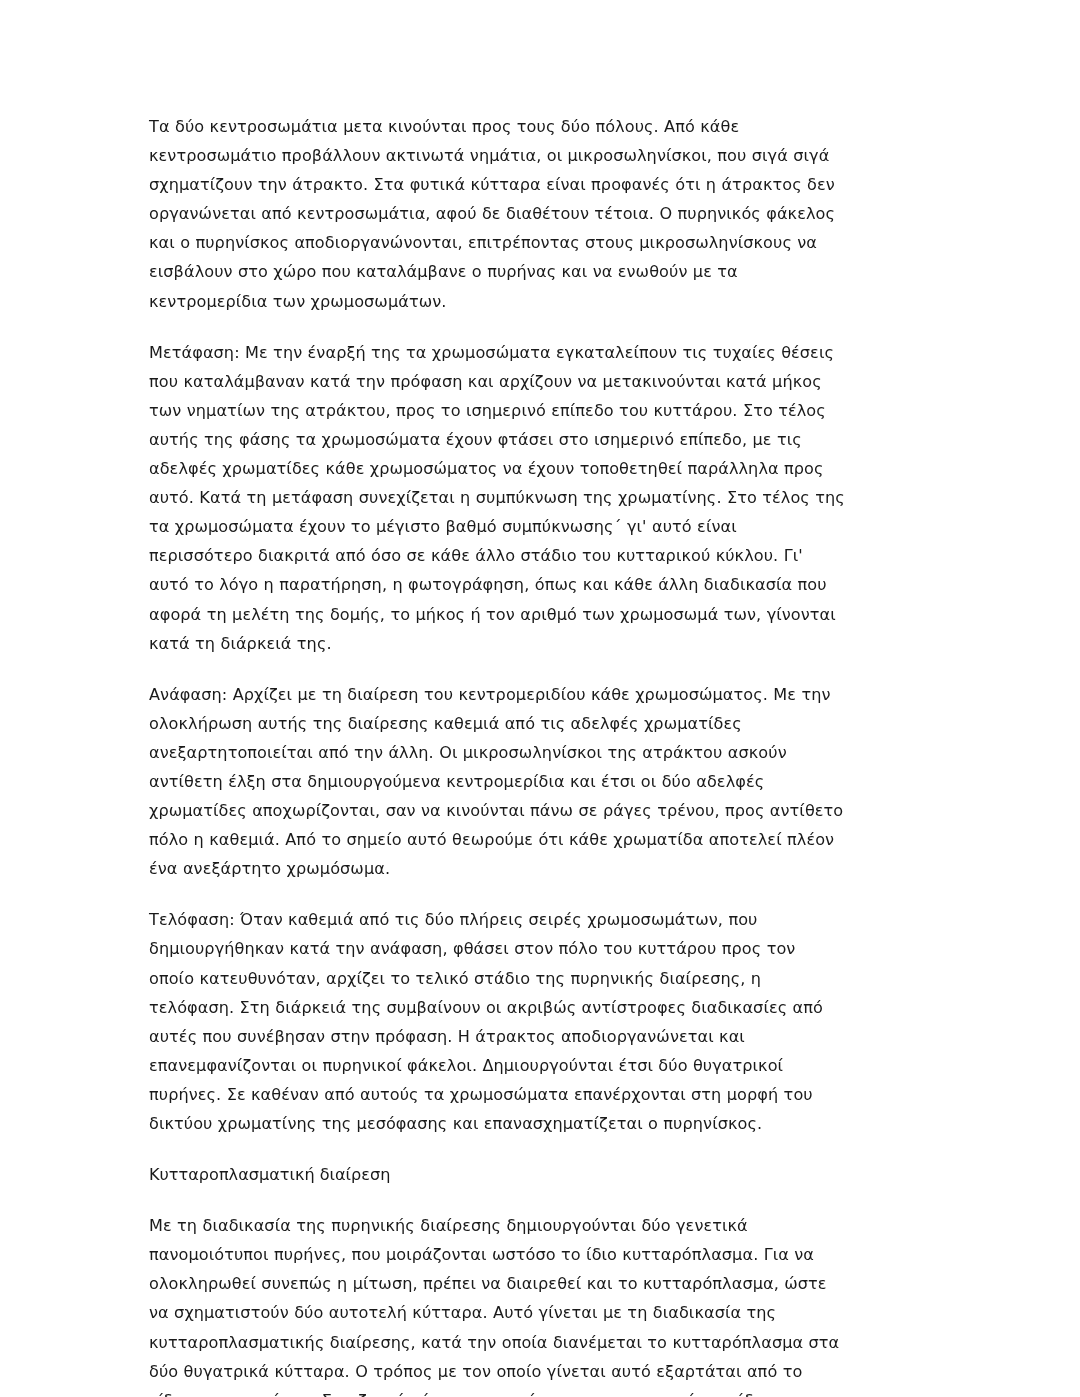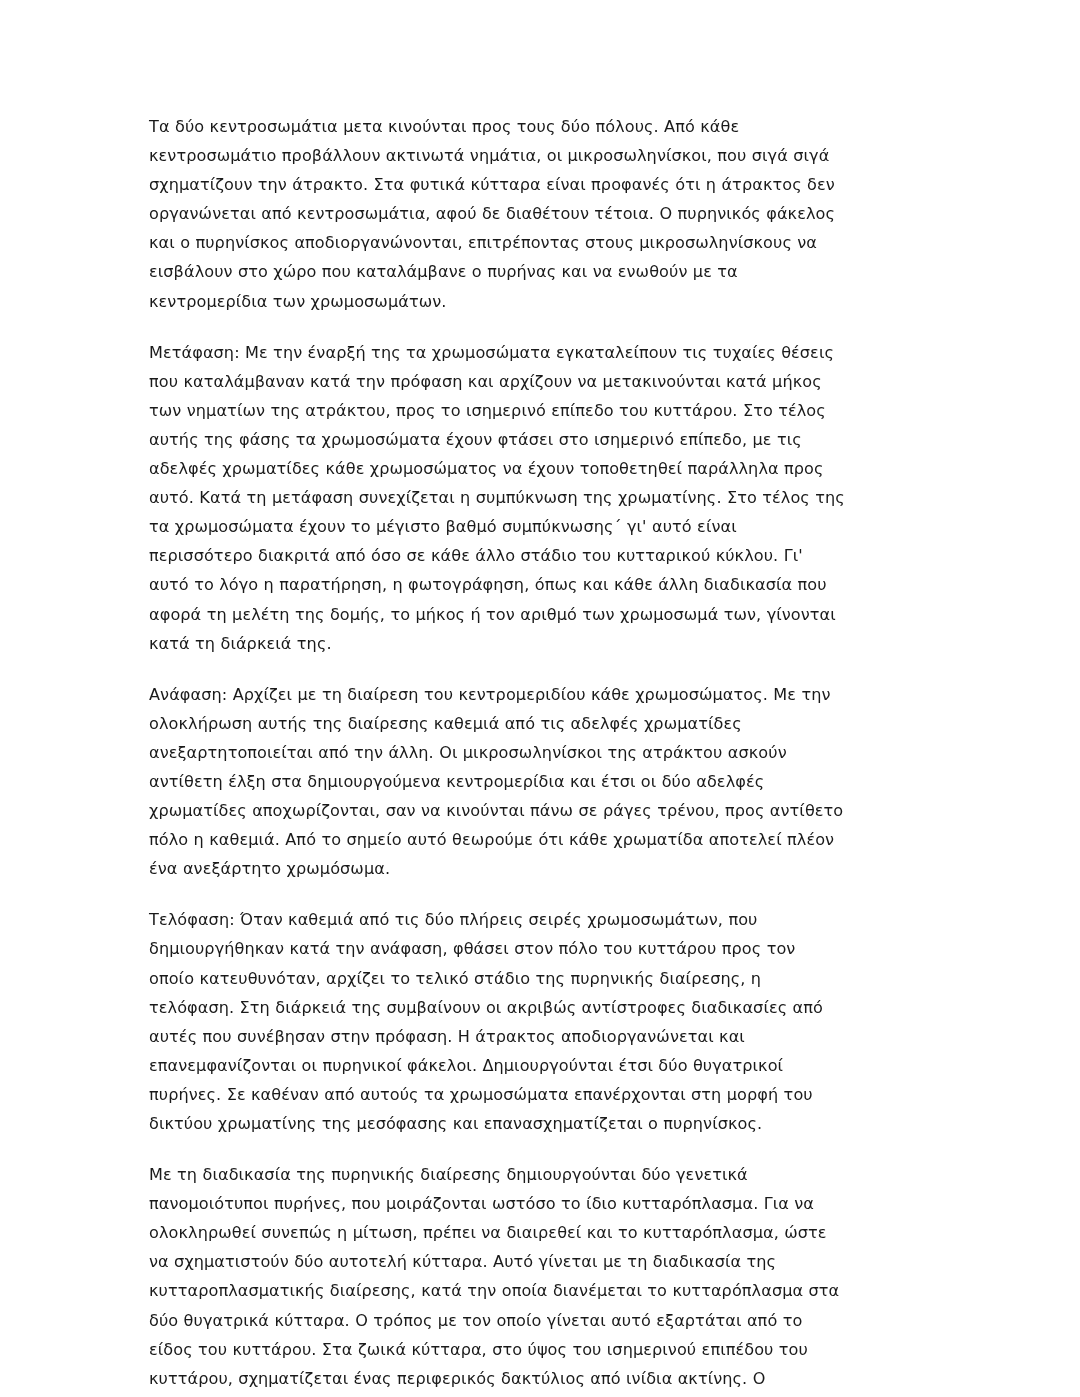--- a/index.html
+++ b/index.html
@@ -58,17 +58,18 @@
   <div class="content">
 
     <p class="para">Τα δύο κεντροσωμάτια μετα κινούνται προς τους δύο πόλους. Από κάθε κεντροσωμάτιο προβάλλουν ακτινωτά νημάτια, οι μικροσωληνίσκοι, που σιγά σιγά σχηματίζουν την άτρακτο. Στα φυτικά κύτταρα είναι προφανές ότι η άτρακτος δεν οργανώνεται από κεντροσωμάτια, αφού δε διαθέτουν τέτοια. Ο πυρηνικός φάκελος και ο πυρηνίσκος αποδιοργανώνονται, επιτρέποντας στους μικροσωληνίσκους να εισβάλουν στο χώρο που καταλάμβανε ο πυρήνας και να ενωθούν με τα κεντρομερίδια των χρωμοσωμάτων.</p>
 
     <p class="para">Μετάφαση: Με την έναρξή της τα χρωμοσώματα εγκαταλείπουν τις τυχαίες θέσεις που καταλάμβαναν κατά την πρόφαση και αρχίζουν να μετακινούνται κατά μήκος των νηματίων της ατράκτου, προς το ισημερινό επίπεδο του κυττάρου. Στο τέλος αυτής της φάσης τα χρωμοσώματα έχουν φτάσει στο ισημερινό επίπεδο, με τις αδελφές χρωματίδες κάθε χρωμοσώματος να έχουν τοποθετηθεί παράλληλα προς αυτό. Κατά τη μετάφαση συνεχίζεται η συμπύκνωση της χρωματίνης. Στο τέλος της τα χρωμοσώματα έχουν το μέγιστο βαθμό συμπύκνωσης΄ γι' αυτό είναι περισσότερο διακριτά από όσο σε κάθε άλλο στάδιο του κυτταρικού κύκλου. Γι' αυτό το λόγο η παρατήρηση, η φωτογράφηση, όπως και κάθε άλλη διαδικασία που αφορά τη μελέτη της δομής, το μήκος ή τον αριθμό των χρωμοσωμά των, γίνονται κατά τη διάρκειά της.</p>
 
     <p class="para">Ανάφαση: Αρχίζει με τη διαίρεση του κεντρομεριδίου κάθε χρωμοσώματος. Με την ολοκλήρωση αυτής της διαίρεσης καθεμιά από τις αδελφές χρωματίδες ανεξαρτητοποιείται από την άλλη. Οι μικροσωληνίσκοι της ατράκτου ασκούν αντίθετη έλξη στα δημιουργούμενα κεντρομερίδια και έτσι οι δύο αδελφές χρωματίδες αποχωρίζονται, σαν να κινούνται πάνω σε ράγες τρένου, προς αντίθετο πόλο η καθεμιά. Από το σημείο αυτό θεωρούμε ότι κάθε χρωματίδα αποτελεί πλέον ένα ανεξάρτητο χρωμόσωμα.</p>
 
     <p class="para">Τελόφαση: Όταν καθεμιά από τις δύο πλήρεις σειρές χρωμοσωμάτων, που δημιουργήθηκαν κατά την ανάφαση, φθάσει στον πόλο του κυττάρου προς τον οποίο κατευθυνόταν, αρχίζει το τελικό στάδιο της πυρηνικής διαίρεσης, η τελόφαση. Στη διάρκειά της συμβαίνουν οι ακριβώς αντίστροφες διαδικασίες από αυτές που συνέβησαν στην πρόφαση. Η άτρακτος αποδιοργανώνεται και επανεμφανίζονται οι πυρηνικοί φάκελοι. Δημιουργούνται έτσι δύο θυγατρικοί πυρήνες. Σε καθέναν από αυτούς τα χρωμοσώματα επανέρχονται στη μορφή του δικτύου χρωματίνης της μεσόφασης και επανασχηματίζεται ο πυρηνίσκος.</p>
 
+    <p class="heading">Κυτταροπλασματική διαίρεση</p>
 
     <p class="para">Με τη διαδικασία της πυρηνικής διαίρεσης δημιουργούνται δύο γενετικά πανομοιότυποι πυρήνες, που μοιράζονται ωστόσο το ίδιο κυτταρόπλασμα. Για να ολοκληρωθεί συνεπώς η μίτωση, πρέπει να διαιρεθεί και το κυτταρόπλασμα, ώστε να σχηματιστούν δύο αυτοτελή κύτταρα. Αυτό γίνεται με τη διαδικασία της κυτταροπλασματικής διαίρεσης, κατά την οποία διανέμεται το κυτταρόπλασμα στα δύο θυγατρικά κύτταρα. Ο τρόπος με τον οποίο γίνεται αυτό εξαρτάται από το είδος του κυττάρου. Στα ζωικά κύτταρα, στο ύψος του ισημερινού επιπέδου του κυττάρου, σχηματίζεται ένας περιφερικός δακτύλιος από ινίδια ακτίνης. Ο δακτύλιος αυτός με την πάροδο του χρόνου στενεύει όλο και περισσότερο, ώσπου να διχοτομήσει τελικά το κύτταρο (αυλάκωση). Στα ανώτερα φυτικά κύτταρα η κυτταροπλασματική διαίρεση γίνεται με εντελώς διαφορετικό τρόπο. Ήδη, από το τέλος της ανάφασης, στην περιοχή του ισημερινού επιπέδου αρχίζει να δημιουργείται από</p>
 
   </div>
 </div>
 
 </body></html>

